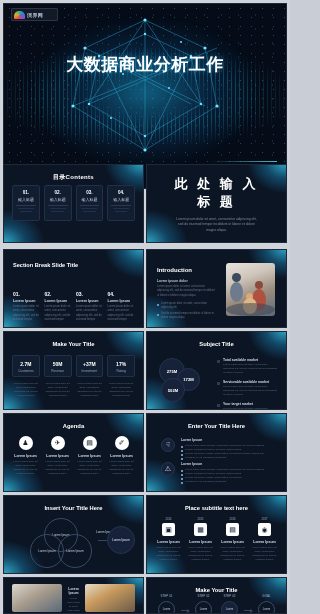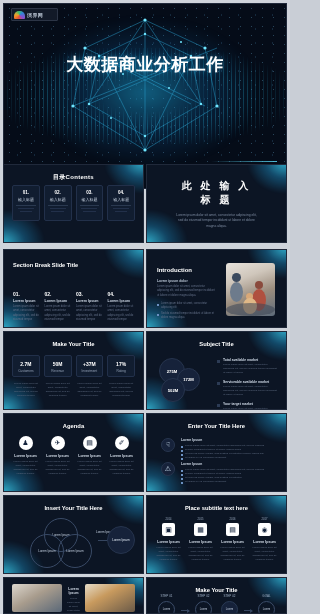--- a/index.html
+++ b/index.html
@@ -120,21 +120,21 @@
     margin-top:3px; height:1px; background:#2a3950;
   }
   .card .ln2{ margin-top:2px; height:1px; background:#22304a; width:80%; margin-left:auto; margin-right:auto;}
   .card .ln3{ margin-top:2px; height:1px; background:#22304a; width:64%; margin-left:auto; margin-right:auto;}
 
   
   .sec-box{
     position:absolute; left:50%; top:50%; transform:translate(-50%,-50%);
     width:84px; text-align:center;
   }
-  .sec-box .big{ color:#fff; font-size:10px; font-weight:700; letter-spacing:3px; }
+  .sec-box .big{ color:#fff; font-size:13px; font-weight:700; letter-spacing:3px; }
   .sec-box .tiny{ color:#7d8ba0; font-size:3.3px; line-height:1.7; margin-top:6px; }
 
   
   .break-ttl{
     position:absolute; left:9px; top:12px; color:#fff; font-size:5.6px; font-weight:700;
   }
   .break-cols{ position:absolute; left:9px; right:9px; top:41px; display:flex; gap:5px; }
   .break-cols .col{ flex:1; }
   .break-cols .n{ color:#fff; font-size:5px; font-weight:700; }
   .break-cols .h{ color:#cdd7e4; font-size:3.6px; font-weight:700; margin-top:2px; }

